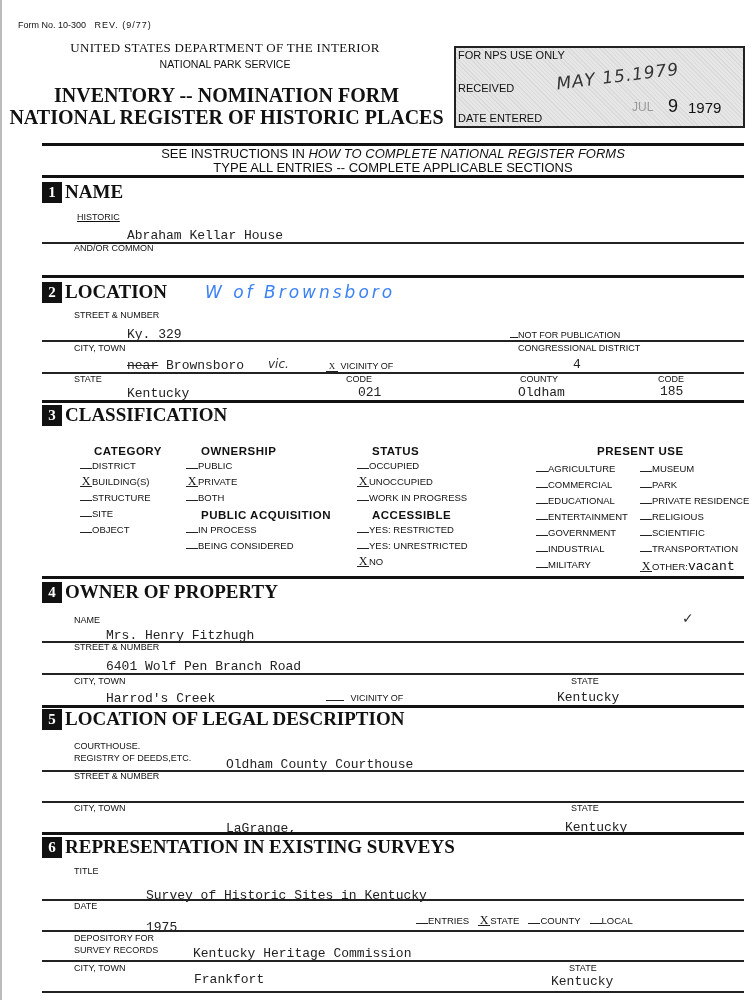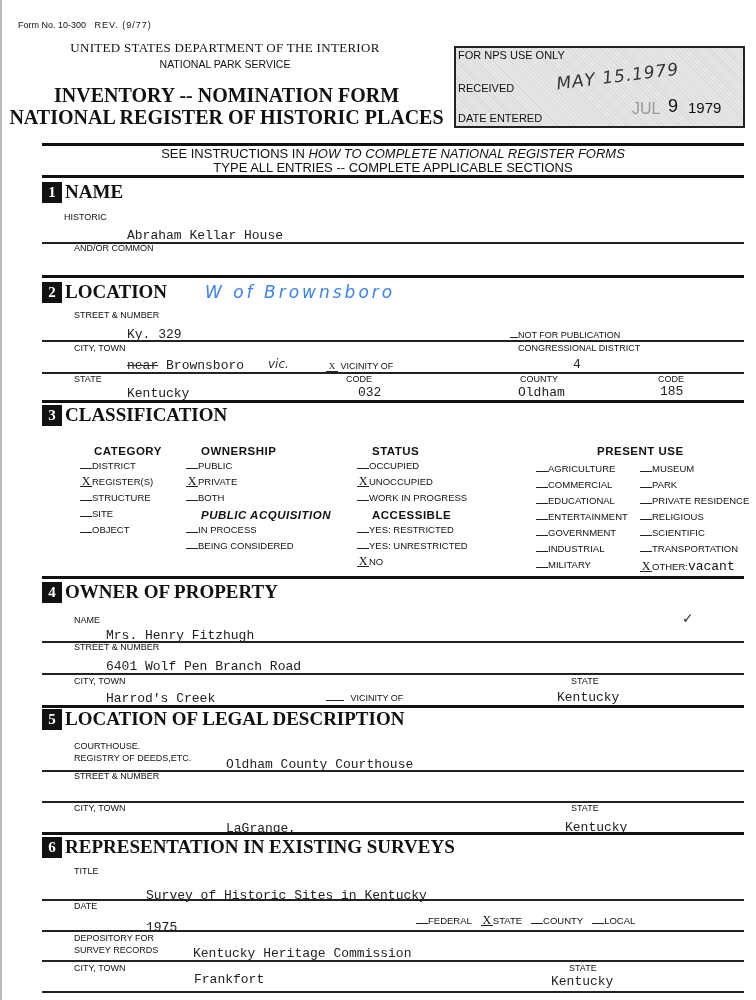--- a/index.html
+++ b/index.html
@@ -38,37 +38,37 @@
 <div class="abs serif" style="left:0;width:453px;top:84px;text-align:center;font-size:20px;font-weight:bold;line-height:22px;">
   <div>INVENTORY -- NOMINATION FORM</div>
   <div>NATIONAL REGISTER OF HISTORIC PLACES</div>
 </div>
 
 <div class="nps-box">
   <div class="abs sans" style="left:2px;top:1px;font-size:11px;">FOR NPS USE ONLY</div>
   <div class="abs sans" style="left:2px;top:34px;font-size:11px;">RECEIVED</div>
   <div class="abs hand" style="left:100px;top:18px;font-size:17px;transform:rotate(-7deg);letter-spacing:1px;">MAY 15.1979</div>
   <div class="abs sans" style="left:2px;top:64px;font-size:11px;">DATE ENTERED</div>
-  <div class="abs sans" style="left:176px;top:52px;font-size:16px;color:#999;">JUL</div>
+  <div class="abs sans" style="left:176px;top:52px;font-size:12px;color:#999;">JUL</div>
   <div class="abs sans" style="left:212px;top:48px;font-size:18px;">9</div>
   <div class="abs sans" style="left:232px;top:51px;font-size:15px;">1979</div>
 </div>
 
 <div class="rule thick" style="top:143px;"></div>
 <div class="abs sans" style="left:42px;right:12px;top:147px;text-align:center;font-size:13px;line-height:14px;">
   <div><span>SEE INSTRUCTIONS IN </span><i>HOW TO COMPLETE NATIONAL REGISTER FORMS</i></div>
   <div>TYPE ALL ENTRIES -- COMPLETE APPLICABLE SECTIONS</div>
 </div>
 <div class="rule thick" style="top:175px;"></div>
 
 <div class="sec-title" style="left:42px;top:181px;">
   <span class="sec-num">1</span>
   <span>NAME</span>
 </div>
-<div class="abs lbl" style="left:64px;top:212px;">HISTORIC</div>
+<div class="abs lbl" style="left:77px;top:212px;text-decoration:underline;">HISTORIC</div>
 <div class="abs typed" style="left:127px;top:228px;">Abraham Kellar House</div>
 <div class="rule" style="top:242px;"></div>
 <div class="abs lbl" style="left:74px;top:243px;">AND/OR COMMON</div>
 <div class="abs typed" style="left:127px;top:256px;"></div>
 
 <div class="rule thick" style="top:275px;"></div>
 <div class="sec-title" style="left:42px;top:281px;">
   <span class="sec-num">2</span>
   <span>LOCATION</span>
 </div>
@@ -88,48 +88,48 @@
   <span class="opt"><span class="mark" style="font-size:9px;">X</span></span>
   <span>VICINITY OF</span>
 </div>
 <div class="abs typed" style="left:573px;top:357px;">4</div>
 <div class="rule" style="top:372px;"></div>
 <div class="abs lbl" style="left:74px;top:374px;">STATE</div>
 <div class="abs lbl" style="left:346px;top:374px;">CODE</div>
 <div class="abs lbl" style="left:520px;top:374px;">COUNTY</div>
 <div class="abs lbl" style="left:658px;top:374px;">CODE</div>
 <div class="abs typed" style="left:127px;top:386px;">Kentucky</div>
-<div class="abs typed" style="left:358px;top:385px;">032</div>
+<div class="abs typed" style="left:358px;top:385px;">021</div>
 <div class="abs typed" style="left:518px;top:385px;">Oldham</div>
 <div class="abs typed" style="left:660px;top:384px;">185</div>
 <div class="rule thick" style="top:400px;"></div>
 
 <div class="sec-title" style="left:42px;top:404px;">
   <span class="sec-num">3</span>
   <span>CLASSIFICATION</span>
 </div>
 
 <div class="abs" style="left:80px;top:445px;">
   <div class="colhead" style="margin-left:14px;margin-bottom:3px;">CATEGORY</div>
   <div id="cat-list">
       <div class="opt"><span class="mark"></span><span>DISTRICT</span></div>
-      <div class="opt"><span class="mark">X</span><span>REGISTER(S)</span></div>
+      <div class="opt"><span class="mark">X</span><span>BUILDING(S)</span></div>
       <div class="opt"><span class="mark"></span><span>STRUCTURE</span></div>
       <div class="opt"><span class="mark"></span><span>SITE</span></div>
       <div class="opt"><span class="mark"></span><span>OBJECT</span></div>
     </div>
 </div>
 <div class="abs" style="left:186px;top:445px;">
   <div class="colhead" style="margin-left:15px;margin-bottom:3px;">OWNERSHIP</div>
   <div id="own-list">
       <div class="opt"><span class="mark"></span><span>PUBLIC</span></div>
       <div class="opt"><span class="mark">X</span><span>PRIVATE</span></div>
       <div class="opt"><span class="mark"></span><span>BOTH</span></div>
     </div>
-  <div class="colhead" style="margin-left:15px;margin-top:1px;margin-bottom:3px;font-style:italic;">PUBLIC ACQUISITION</div>
+  <div class="colhead" style="margin-left:15px;margin-top:1px;margin-bottom:3px;">PUBLIC ACQUISITION</div>
   <div id="acq-list">
       <div class="opt"><span class="mark"></span><span>IN PROCESS</span></div>
       <div class="opt"><span class="mark"></span><span>BEING CONSIDERED</span></div>
     </div>
 </div>
 <div class="abs" style="left:357px;top:445px;">
   <div class="colhead" style="margin-left:15px;margin-bottom:3px;">STATUS</div>
   <div id="stat-list">
       <div class="opt"><span class="mark"></span><span>OCCUPIED</span></div>
       <div class="opt"><span class="mark">X</span><span>UNOCCUPIED</span></div>
@@ -206,21 +206,21 @@
 <div class="sec-title" style="left:42px;top:836px;">
   <span class="sec-num">6</span>
   <span>REPRESENTATION IN EXISTING SURVEYS</span>
 </div>
 <div class="abs lbl" style="left:74px;top:866px;">TITLE</div>
 <div class="abs typed" style="left:146px;top:888px;">Survey of Historic Sites in Kentucky</div>
 <div class="rule" style="top:899px;"></div>
 <div class="abs lbl" style="left:74px;top:901px;">DATE</div>
 <div class="abs typed" style="left:146px;top:920px;">1975</div>
 <div class="abs" style="left:416px;top:915px;display:flex;gap:9px;" id="levels">
-    <div class="opt"><span class="mark"></span><span>FEDERAL</span></div>
+    <div class="opt"><span class="mark"></span><span>ENTRIES</span></div>
     <div class="opt"><span class="mark">X</span><span>STATE</span></div>
     <div class="opt"><span class="mark"></span><span>COUNTY</span></div>
     <div class="opt"><span class="mark"></span><span>LOCAL</span></div>
   </div>
 <div class="rule" style="top:930px;"></div>
 <div class="abs lbl" style="left:74px;top:932px;line-height:12px;">
   <div>DEPOSITORY FOR</div>
   <div>SURVEY RECORDS</div>
 </div>
 <div class="abs typed" style="left:193px;top:946px;">Kentucky Heritage Commission</div>

